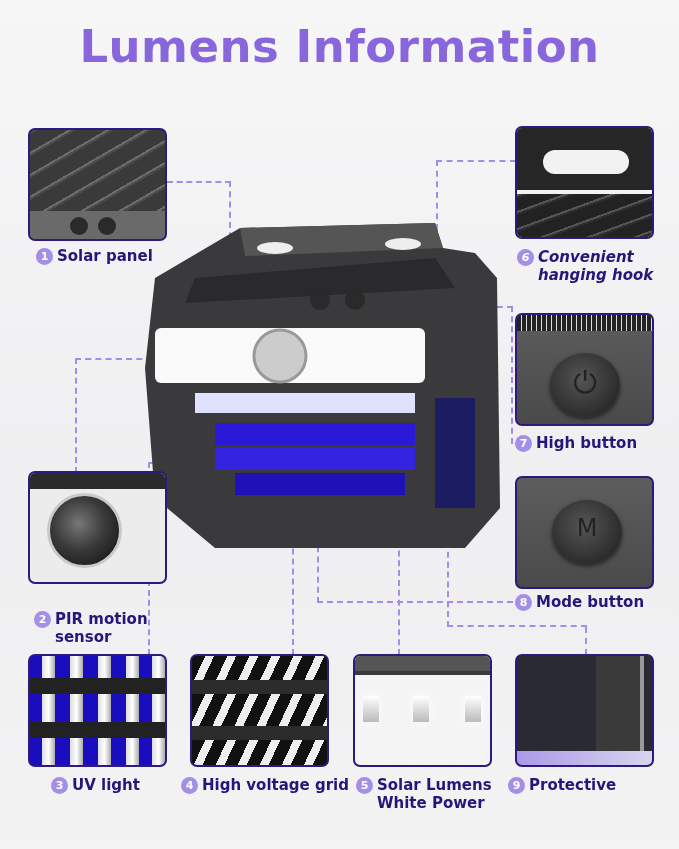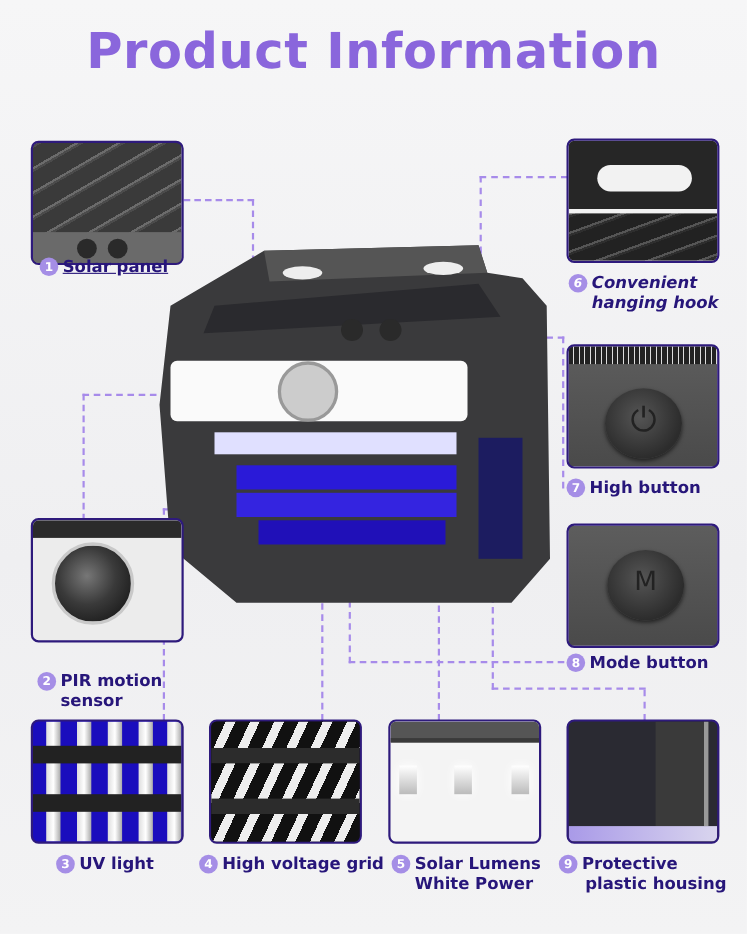--- a/index.html
+++ b/index.html
@@ -76,21 +76,21 @@
   .housing { background: #2a2a32; }
   .housing .edge { position:absolute; right:8px; top:0; bottom:14px; width:48px; border-right:4px solid #999; background:#3a3a3a; }
   .housing .bottom { position:absolute; left:0; right:0; bottom:0; height:14px; background: linear-gradient(90deg,#a99ae8,#d9d5ee); }
 
   
   .product { position:absolute; left:135px; top:218px; width:375px; height:345px; }
 </style>
 </head>
 <body>
 
-<div class="title">Product Information</div>
+<div class="title">Lumens Information</div>
 
 <div class="line" style="left:167px;top:181px;width:64px;height:88px;border-top-width:2.5px;border-right-width:2.5px;"></div>
 <div class="dot" style="left:226px;top:264px;"></div>
 
 <div class="line" style="left:436px;top:160px;width:80px;height:70px;border-top-width:2.5px;border-left-width:2.5px;"></div>
 <div class="dot" style="left:428px;top:224px;"></div>
 
 <div class="line" style="left:373px;top:306px;width:140px;height:138px;border-top-width:2.5px;border-right-width:2.5px;"></div>
 <div class="dot" style="left:366px;top:301px;"></div>
 
@@ -127,21 +127,21 @@
     <rect x="100" y="255" width="170" height="22" fill="#2010b8"></rect>
     <rect x="300" y="180" width="40" height="110" fill="#1c1c60"></rect>
   </svg>
 </div>
 
 <div class="card solar" style="left:28px;top:128px;width:139px;height:113px;">
   <div class="base"></div>
   <div class="knob" style="left:40px;"></div>
   <div class="knob" style="left:68px;"></div>
 </div>
-<div class="label" style="left:36px;top:233px;text-decoration:underline;">
+<div class="label" style="left:36px;top:247px;">
   <span class="badge">1</span><span>Solar panel</span>
 </div>
 
 <div class="card hook" style="left:515px;top:126px;width:139px;height:113px;background:#f2f2f2;">
   <div class="top"></div>
   <div class="slot"></div>
   <div class="bottom"></div>
 </div>
 <div class="label" style="left:517px;top:248px;font-style:italic;">
   <span class="badge">6</span><span>Convenient</span><br>
@@ -208,14 +208,13 @@
   <span class="badge">5</span><span>Solar Lumens</span><br>
   <span style="margin-left:21px;">White Power</span>
 </div>
 
 <div class="card housing" style="left:515px;top:654px;width:139px;height:113px;">
   <div class="edge"></div>
   <div class="bottom"></div>
 </div>
 <div class="label" style="left:508px;top:776px;">
   <span class="badge">9</span><span>Protective</span><br>
-  <span style="margin-left:24px;">plastic housing</span>
 </div>
 
 </body></html>

